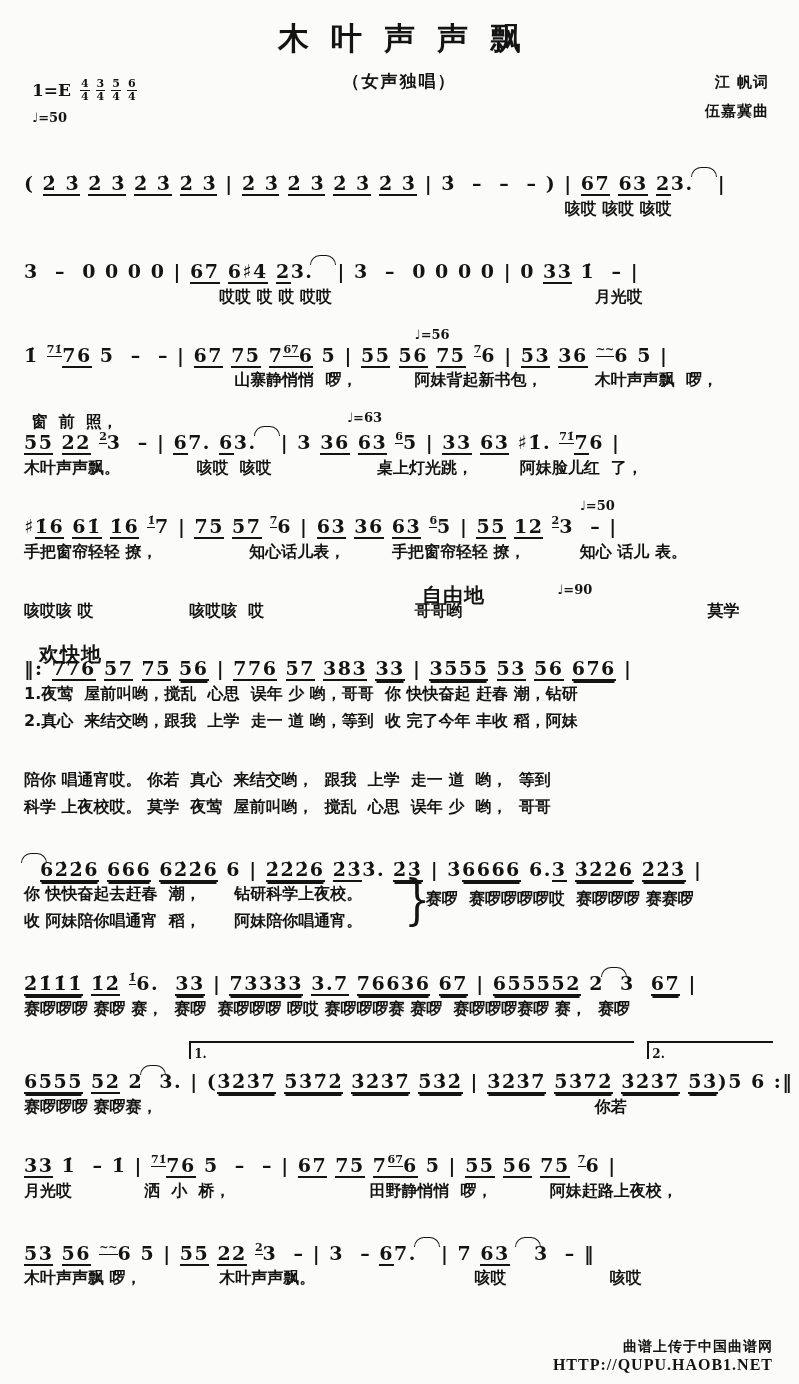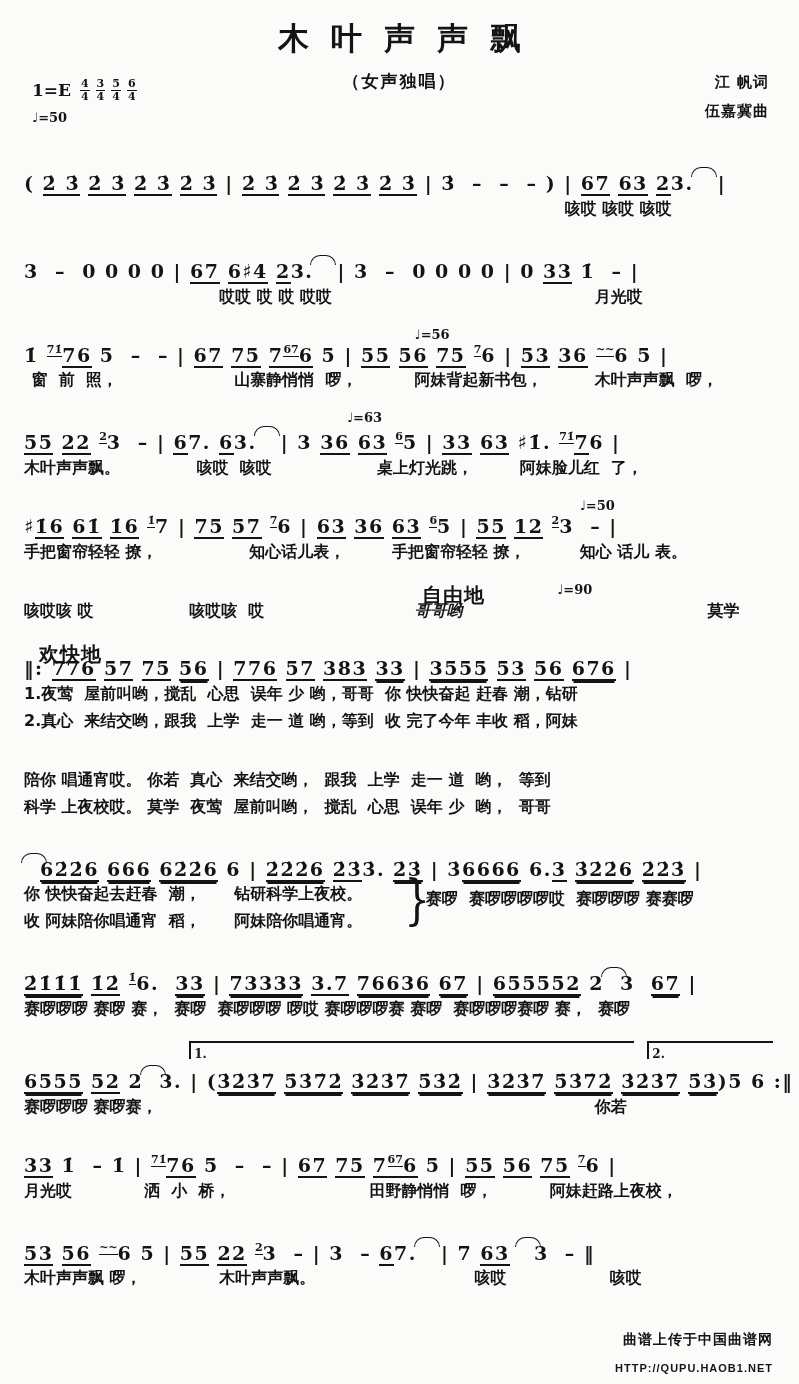--- a/index.html
+++ b/index.html
@@ -82,21 +82,21 @@
     position:absolute; font-size:54px; line-height:50px;
     font-weight:normal; transform:scaleX(.75);
     font-family:"DejaVu Serif", serif;
   }
   .side-lyric { position:absolute; font-size:16px; font-weight:bold; white-space:pre; }
   .footer {
     position:absolute; right:26px; bottom:10px;
     text-align:right; font-weight:bold;
   }
   .footer .f1 { font-size:14px; letter-spacing:1px; }
-  .footer .f2 { font-size:11px; font-family:Liberation Sans, sans-serif; letter-spacing:1px;margin-top:13px; }
+  .footer .f2 { font-size:16px; font-family:Liberation Serif, serif; letter-spacing:1px; }
 </style>
 </head>
 <body>
 
 <div class="sheet">
   <div class="title">木叶声声飘</div>
   <div class="subtitle">（女声独唱）</div>
 
   <div class="credits">
     <div>江  帆词</div>
@@ -116,36 +116,36 @@
         <div class="notes">( <span class="b1">2̇ 3̇</span> <span class="b1">2̇ 3̇</span> <span class="b1">2̇ 3̇</span> <span class="b1">2̇ 3̇</span> | <span class="b1">2̇ 3̇</span> <span class="b1">2̇ 3̇</span> <span class="b1">2̇ 3̇</span> <span class="b1">2̇ 3̇</span> | 3̇  –  –  – ) | <span class="b1">67</span> <span class="b1">63</span> <span class="b1">2</span>3.<span class="arc"></span> |</div>
         <div class="lyrics-row"><span class="lyr-tok" style="left: 72%;">咳哎 咳哎 咳哎</span></div>
       </div>
       <div class="system">
         <div class="notes">3  –  0 0 0 0 | <span class="b1">67</span> <span class="b1">6♯4</span> <span class="b1">2</span>3.<span class="arc"></span> | 3  –  0 0 0 0 | 0 <span class="b1">33</span> 1̇  – |</div>
         <div class="lyrics-row"><span class="lyr-tok" style="left: 26%;">哎哎 哎 哎 哎哎</span><span class="lyr-tok" style="left: 76%;">月光哎</span></div>
       </div>
       <div class="system">
         <div class="mark" style="left: 52%;">♩=56</div>
         <div class="notes">1̇ <span class="gr">71̇</span><span class="b1">76</span> 5  –  – | <span class="b1">67</span> <span class="b1">75</span> <span class="b1">7<span class="gr">67</span>6</span> 5 | <span class="b1">55</span> <span class="b1">56</span> <span class="b1">75</span> <span class="gr">7</span>6 | <span class="b1">53</span> <span class="b1">36</span> <span class="gr">~~</span>6 5 |</div>
-        <div class="lyrics-row"><span class="lyr-tok" style="left: 1%;">窗  前  照，</span><span class="lyr-tok" style="left: 28%;">山寨静悄悄  啰，</span><span class="lyr-tok" style="left: 52%;">阿妹背起新书包，</span><span class="lyr-tok" style="left: 76%;">木叶声声飘  啰，</span></div>
+        <div class="lyrics-row"><span class="lyr-tok" style="left: 1%; margin-top: 42px;">窗  前  照，</span><span class="lyr-tok" style="left: 28%;">山寨静悄悄  啰，</span><span class="lyr-tok" style="left: 52%;">阿妹背起新书包，</span><span class="lyr-tok" style="left: 76%;">木叶声声飘  啰，</span></div>
       </div>
       <div class="system">
         <div class="mark" style="left: 43%;">♩=63</div>
         <div class="notes"><span class="b1">55</span> <span class="b1">22</span> <span class="gr">2</span>3  – | <span class="b1">6</span>7. <span class="b1">6</span>3.<span class="arc"></span> | 3 <span class="b1">36</span> <span class="b1">63</span> <span class="gr">6</span>5 | <span class="b1">33</span> <span class="b1">63</span> ♯1̇. <span class="gr">71̇</span><span class="b1">7</span>6 |</div>
         <div class="lyrics-row"><span class="lyr-tok" style="left: 0%;">木叶声声飘。</span><span class="lyr-tok" style="left: 23%;">咳哎  咳哎</span><span class="lyr-tok" style="left: 47%;">桌上灯光跳，</span><span class="lyr-tok" style="left: 66%;">阿妹脸儿红  了，</span></div>
       </div>
       <div class="system">
         <div class="mark" style="left: 74%;">♩=50</div>
         <div class="notes">♯<span class="b1">1̇6</span> <span class="b1">61̇</span> <span class="b1">1̇6</span> <span class="gr">1̇</span>7 | <span class="b1">75</span> <span class="b1">57</span> <span class="gr">7</span>6 | <span class="b1">63</span> <span class="b1">36</span> <span class="b1">63</span> <span class="gr">6</span>5 | <span class="b1">55</span> <span class="b1">12</span> <span class="gr">2</span>3  – |</div>
         <div class="lyrics-row"><span class="lyr-tok" style="left: 0%;">手把窗帘轻轻 撩，</span><span class="lyr-tok" style="left: 30%;">知心话儿表，</span><span class="lyr-tok" style="left: 49%;">手把窗帘轻轻 撩，</span><span class="lyr-tok" style="left: 74%;">知心 话儿 表。</span></div>
       </div>
       <div class="system">
         <div class="mark expr" style="left: 53%;">自由地</div>
         <div class="mark" style="left: 71%;">♩=90</div>
-        <div class="lyrics-row"><span class="lyr-tok" style="left: 0%;">咳哎咳 哎</span><span class="lyr-tok" style="left: 22%;">咳哎咳  哎</span><span class="lyr-tok" style="left: 52%; font-style: italic;">哥哥哟</span><span class="lyr-tok" style="left: 91%;">莫学</span></div>
+        <div class="lyrics-row"><span class="lyr-tok" style="left: 0%;">咳哎咳 哎</span><span class="lyr-tok" style="left: 22%;">咳哎咳  哎</span><span class="lyr-tok" style="left: 52%;">哥哥哟</span><span class="lyr-tok" style="left: 91%;">莫学</span></div>
       </div>
       <div class="system">
         <div class="mark expr" style="left: 2%;">欢快地</div>
         <div class="notes">‖: <span class="b1">776</span> <span class="b1">57</span> <span class="b1">75</span> <span class="b2">56</span> | <span class="b1">776</span> <span class="b1">57</span> <span class="b1">383</span> <span class="b2">33</span> | <span class="b2">3555</span> <span class="b1">53</span> <span class="b1">56</span> <span class="b2">676</span> |</div>
         <div class="lyrics-row full">1.夜莺  屋前叫哟，搅乱  心思  误年 少 哟，哥哥  你 快快奋起 赶春 潮，钻研</div>
         <div class="lyrics-row full">2.真心  来结交哟，跟我  上学  走一 道 哟，等到  收 完了今年 丰收 稻，阿妹</div>
       </div>
       <div class="system">
         <div class="lyrics-row full">陪你 唱通宵哎。 你若  真心  来结交哟，  跟我  上学  走一 道  哟，  等到</div>
         <div class="lyrics-row full">科学 上夜校哎。 莫学  夜莺  屋前叫哟，  搅乱  心思  误年 少  哟，  哥哥</div>

